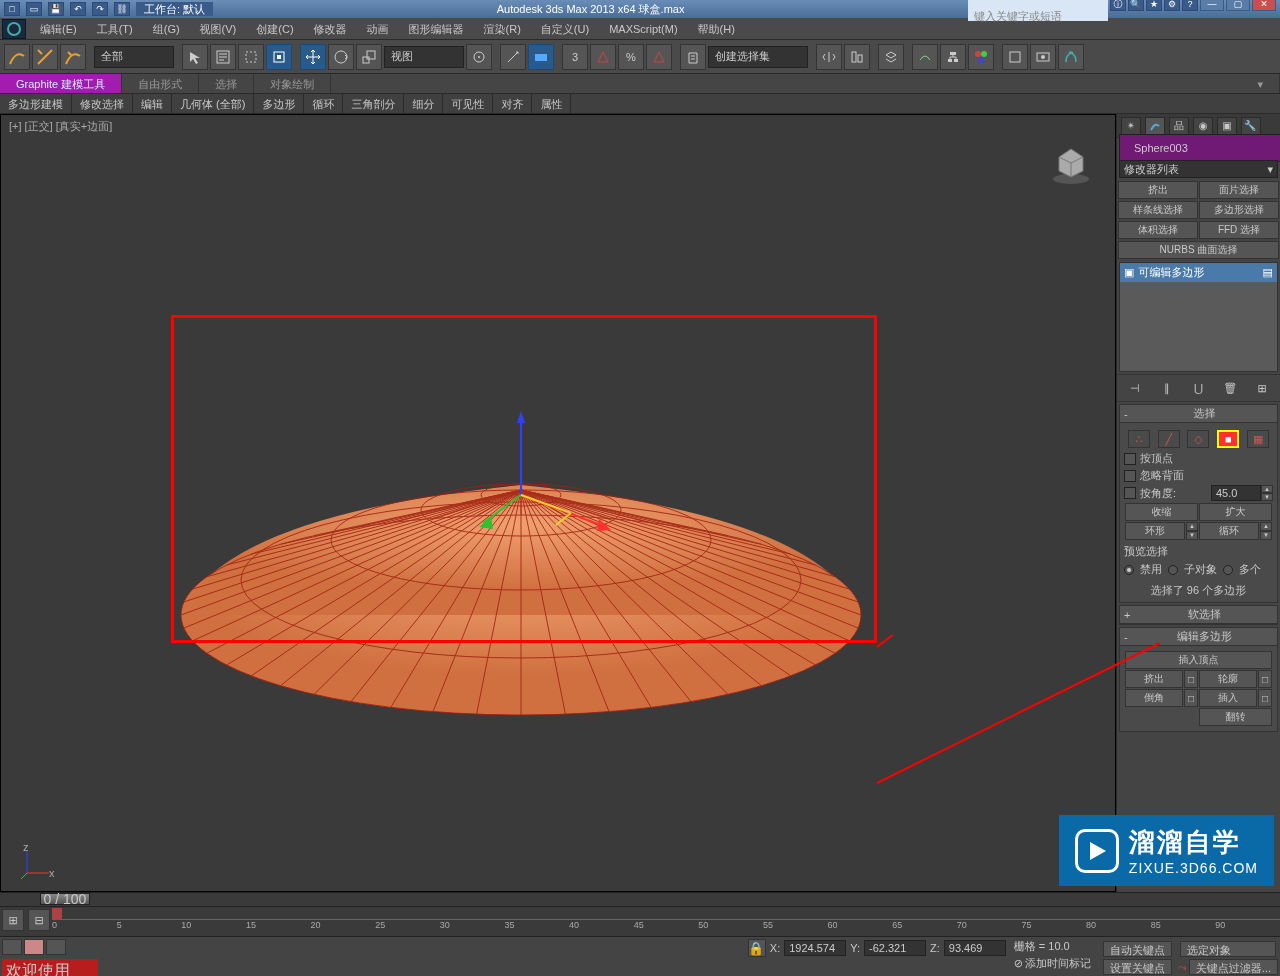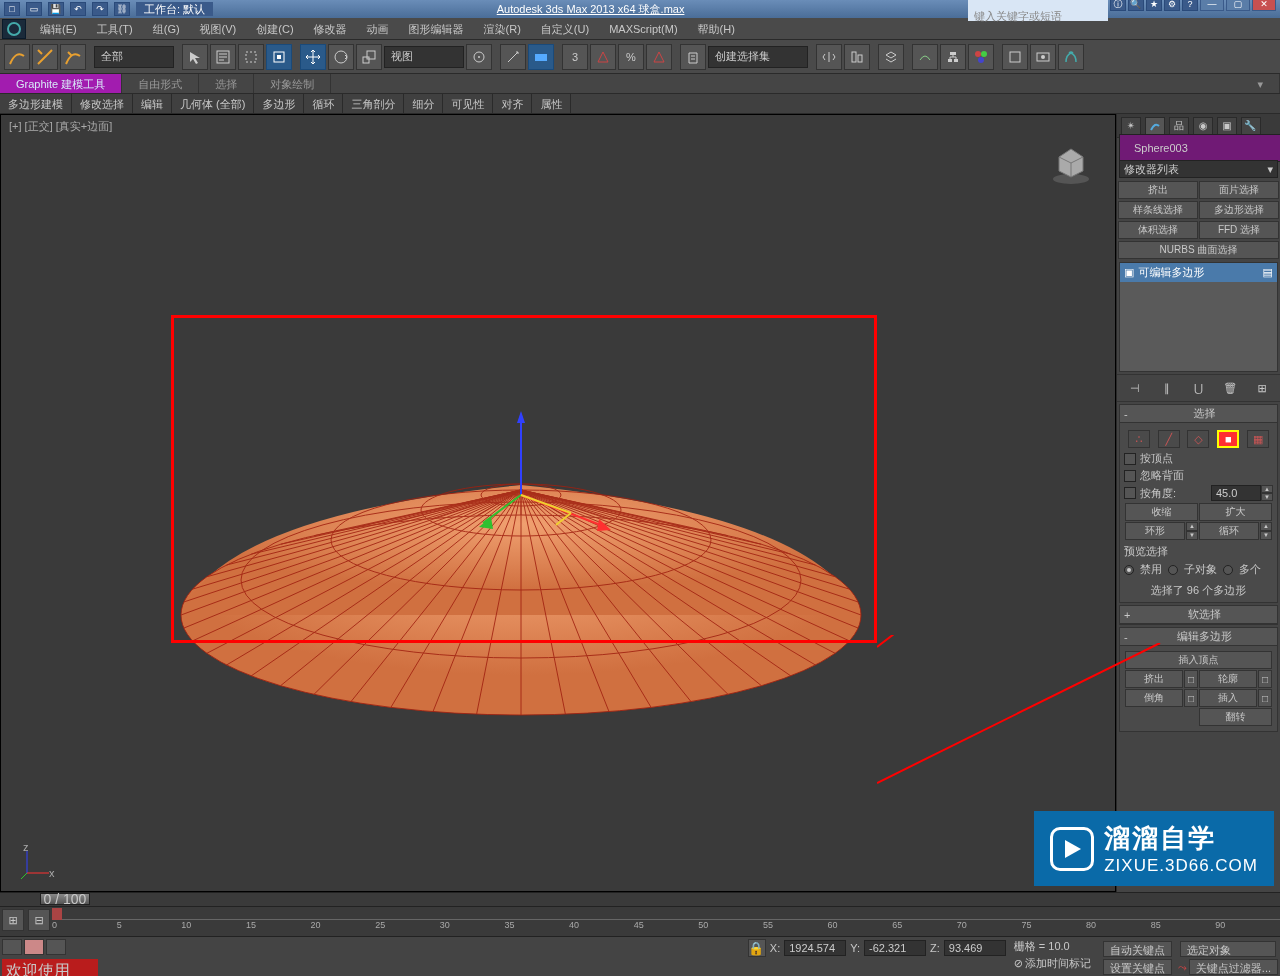--- a/index.html
+++ b/index.html
@@ -1,20 +1,20 @@
 <!DOCTYPE html>
 <html><head>
 <meta charset="utf-8">
 <style>
 * { margin: 0; padding: 0; box-sizing: border-box; font-family: "Microsoft YaHei", Arial, sans-serif; font-size: 11px; user-select: none; }
 body { background: #4a4a4a; color: #c8c8c8; width: 1280px; height: 976px; overflow: hidden; position: relative; }
 
 .title-bar { height: 18px; background: linear-gradient(180deg, #6a8db8 0%, #4a6d98 100%); display: flex; align-items: center; padding: 0 4px; color: #fff; }
 .title-bar .tb-left { display:flex; gap:6px; align-items:center; }
-.title-bar .tb-center { flex:1; text-align:center;text-decoration:underline; }
+.title-bar .tb-center { flex:1; text-align:center; }
 .title-bar .tb-right { display:flex; gap:2px; }
 .title-bar .icon-btn { width:16px; height:14px; background:#3a5a8a; border:1px solid #2a4a7a; display:flex; align-items:center; justify-content:center; font-size:9px; color:#fff; }
 .title-bar .workspace { background:#3a5a8a; padding:0 8px; height:14px; line-height:14px; }
 .title-bar .search-box { background:#d9e6f5; color:#888; padding:12px 6px; height:14px; line-height:14px; width:140px; }
 .win-btn { width:24px; height:14px; background:#5a7da8; border:1px solid #3a5a8a; display:flex; align-items:center; justify-content:center; color:#fff; font-size:9px; }
 .win-btn.close { background:#c85050; }
 
 .menubar { height: 22px; background: #4a4a4a; border-bottom: 1px solid #2a2a2a; display:flex; align-items:center; padding: 0 2px; }
 .menubar .app-icon { width:24px; height:20px; background:#1a2a3a; border:1px solid #0a1a2a; margin-right:4px; display:flex; align-items:center; justify-content:center; }
 .menubar .menu-item { padding: 0 10px; line-height:22px; }
@@ -87,21 +87,21 @@
 .sb-left .mini div { width:20px; height:16px; background:#555; border:1px solid #333; }
 .sb-left .welcome { padding:2px 4px; background:#b91c1c; margin:2px; font-size:16px; }
 .sb-prompt { flex:1; padding:2px 6px; }
 .sb-prompt div { margin:2px 0; }
 .sb-field { background:#333; border:1px solid #222; color:#ccc; height:16px; padding:0 4px; width:62px; line-height:14px; }
 .sb-auto { background:#555; border:1px solid #333; padding:2px 6px; margin:2px; height:16px; line-height:12px; }
 
 .watermark { position:absolute; right:6px; bottom:90px; background:#0a6aa8; color:#fff; padding:10px 16px; display:flex; align-items:center; gap:10px; z-index:5; }
 .watermark .play { width:44px; height:44px; border:3px solid #fff; border-radius:10px; display:flex; align-items:center; justify-content:center; }
 .watermark .txt .cn { font-size:26px; font-weight:bold; letter-spacing:2px; }
-.watermark .txt .en { font-size:17px; letter-spacing:1px; }
+.watermark .txt .en { font-size:14px; letter-spacing:1px; }
 
 svg { display:block; }
 </style>
 </head>
 <body>
 
 <div class="title-bar">
   <div class="tb-left">
     <span class="icon-btn">□</span>
     <span class="icon-btn">▭</span>

